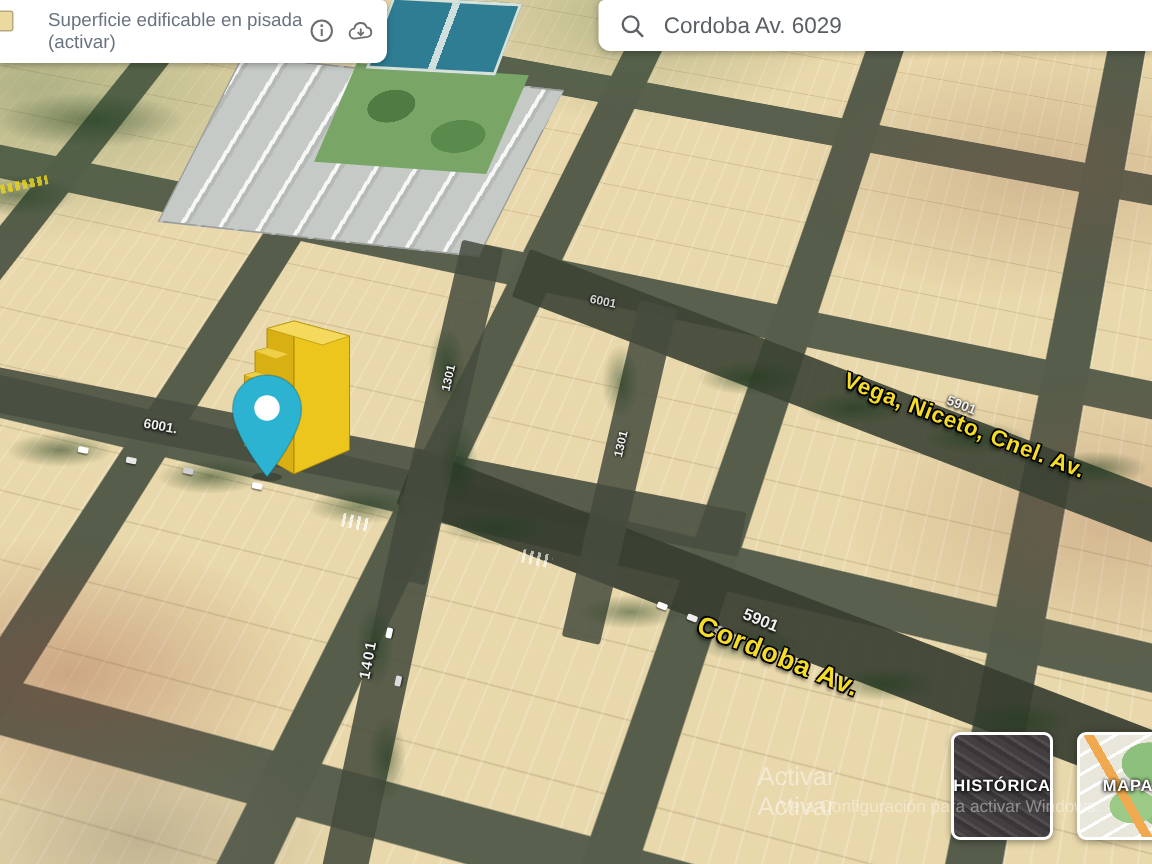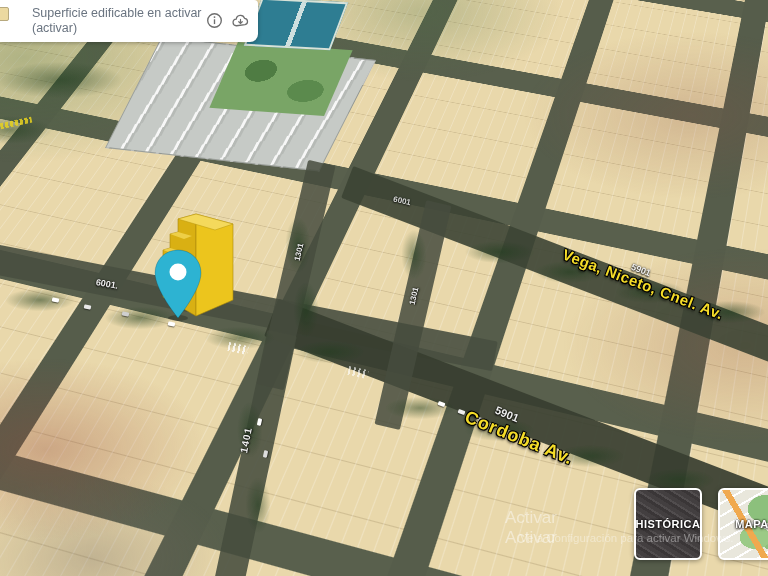--- a/index.html
+++ b/index.html
@@ -180,40 +180,47 @@
   <div class="st-num" style="left:246px;top:440px;font-size:10px;letter-spacing:1px;transform:translate(-50%,-50%) rotate(-79deg);">1401</div>
 
   <div class="watermark">
     <span class="wm1">Activar Activar</span>
     <span class="wm2">Ve a Configuración para activar Windows.</span>
   </div>
 
   <div class="layer-card">
     <span class="swatch"></span>
     <div class="layer-text">
-      <div>Superficie edificable en activar</div>
+      <div>Superficie edificable en pisada</div>
       <div>(activar)</div>
     </div>
     <div class="card-icons">
       <span class="icon-btn">
         <svg width="17" height="17" viewBox="0 0 20 20">
           <circle cx="10" cy="10" r="8" fill="none" stroke="#6e6e6e" stroke-width="1.6"></circle>
           <rect x="9.2" y="8.6" width="1.6" height="5.6" fill="#6e6e6e"></rect>
           <circle cx="10" cy="6" r="1.1" fill="#6e6e6e"></circle>
         </svg>
       </span>
       <span class="icon-btn">
         <svg width="20" height="16" viewBox="0 0 24 19">
           <path d="M7,15.5 a4.2,4.2 0 0 1 -0.4,-8.4 a5.4,5.4 0 0 1 10.5,-1 a4,4 0 0 1 0.6,7.9 Z" fill="none" stroke="#6e6e6e" stroke-width="1.6" stroke-linejoin="round"></path>
           <path d="M12,7.5 L12,12.2 M9.8,10.4 L12,12.6 L14.2,10.4" fill="none" stroke="#6e6e6e" stroke-width="1.5" stroke-linecap="round"></path>
         </svg>
       </span>
     </div>
   </div>
 
+  <div class="search-bar">
+    <svg width="19" height="19" viewBox="0 0 20 20">
+      <circle cx="8.5" cy="8.5" r="6" fill="none" stroke="#5f6368" stroke-width="1.8"></circle>
+      <line x1="13" y1="13" x2="17.5" y2="17.5" stroke="#5f6368" stroke-width="1.8" stroke-linecap="round"></line>
+    </svg>
+    <input class="search-input" type="text" readonly="" value="Cordoba Av. 6029" style="">
+  </div>
 
   <div class="thumb thumb-historica">
     <span class="thumb-label">HISTÓRICA</span>
   </div>
   <div class="thumb thumb-mapa">
     <span class="thumb-label">MAPA</span>
   </div>
 
 </div>
 

